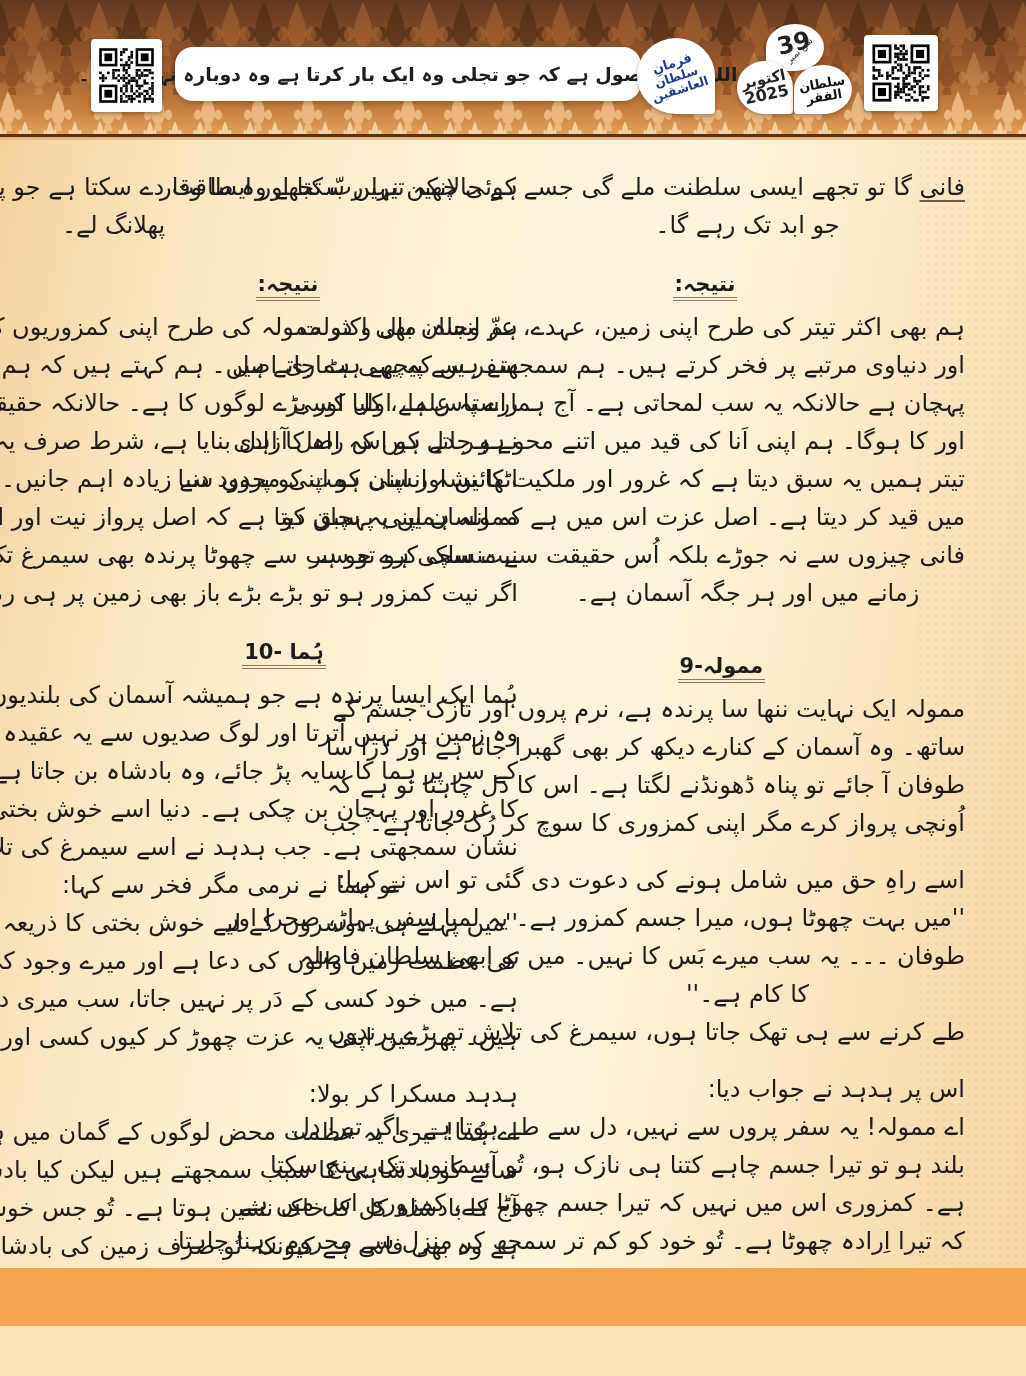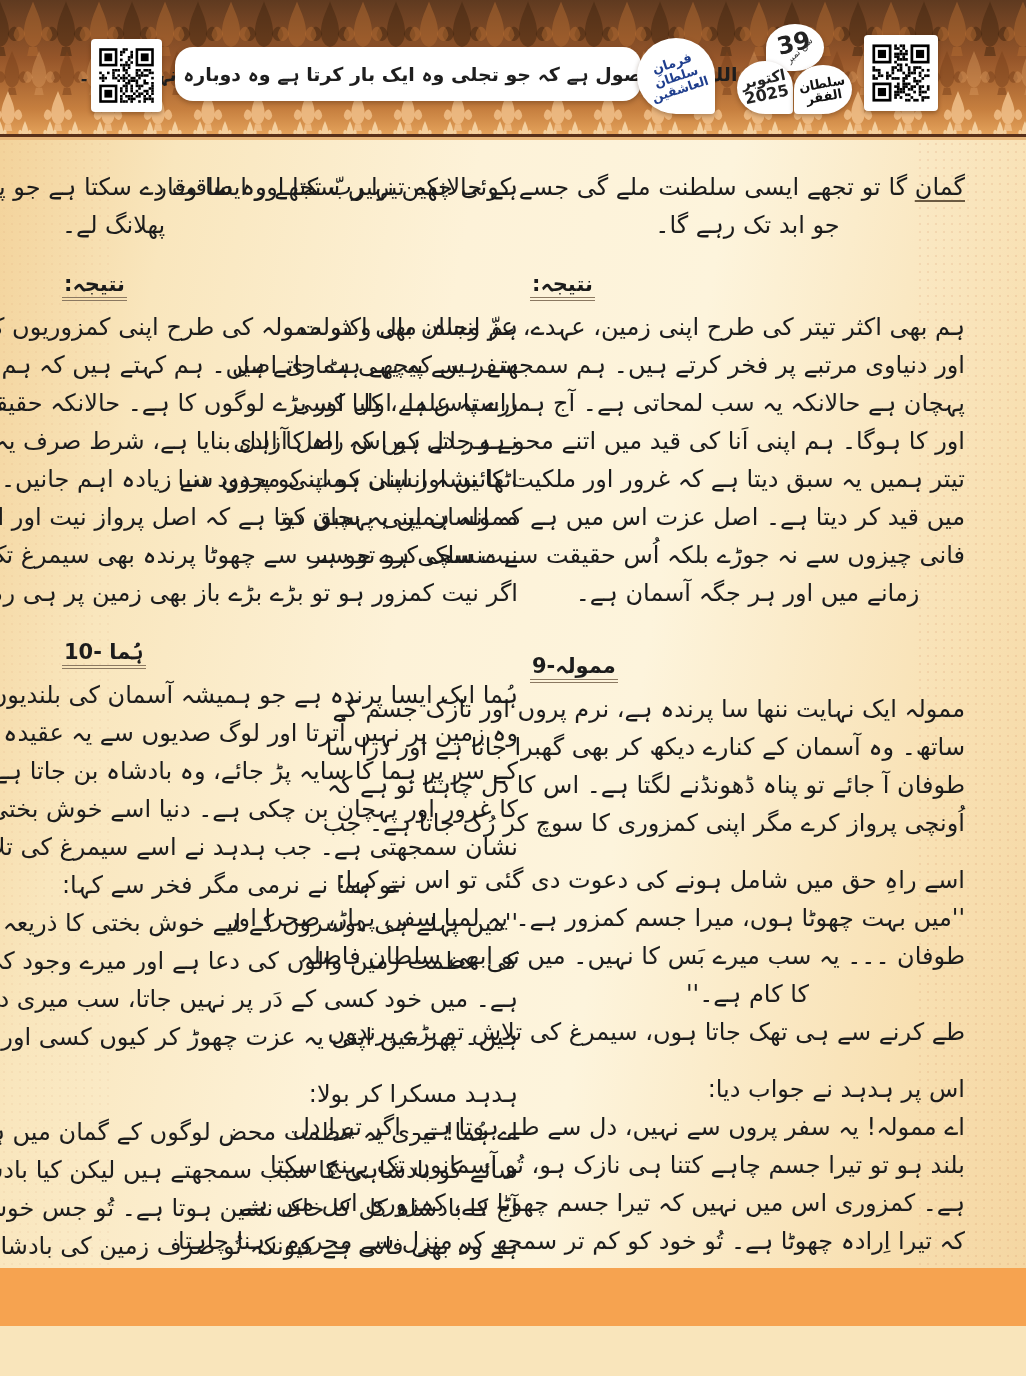--- a/index.html
+++ b/index.html
@@ -44,21 +44,21 @@
   
   .col{position:absolute;top:168px;direction:rtl;color:#1c1c1c;overflow:visible;}
   .col-right{right:61px;width:435px;}
   .col-left{left:62px;width:456px;}
   .ln{font-size:24px;line-height:38px;height:38px;white-space:nowrap;direction:rtl;}
   .ln-j{text-align:justify;text-align-last:justify;-moz-text-align-last:justify;}
   .ln-r{text-align:right;margin-top:19px;}
   .ln-c{text-align:center;}
   .ln-l{text-align:left;}
   .ln u{text-decoration-color:#6b5a42;text-underline-offset:5px;}
-  .heading{margin-top:22px;margin-bottom:2px;height:40px;line-height:36px;text-align:left;}
+  .heading{margin-top:22px;margin-bottom:2px;height:40px;line-height:36px;text-align:center;}
   .heading .h-text{font-size:21px;font-weight:bold;border-bottom:4px double #8a7861;padding:0 2px 1px 2px;}
 
   .texture{position:absolute;top:140px;bottom:0;width:110px;z-index:0;
         background-image:radial-gradient(rgba(203,122,84,.15) 1px,transparent 1.6px);background-size:8px 8px;}
   .texture.rgt{right:0;} .texture.lft{left:0;opacity:.5;}
 
   
   .footer-band{position:absolute;left:0;top:1268px;width:1026px;height:58px;background:#f6a350;z-index:2;}
   .footer-strip{position:absolute;left:0;top:1326px;width:1026px;height:50px;background:#f9e5bb;z-index:1;}
 </style>
@@ -526,21 +526,21 @@
           <rect x="4" y="18" width="3" height="3" fill="#000"></rect>
         </svg>
     </div>
   </div>
 
   <div class="texture rgt"></div>
   <div class="texture lft"></div>
 
   <div class="col col-right">
       <div>
-        <div class="ln ln-j"><u>گمان</u> گا تو تجھے ایسی سلطنت ملے گی جسے کوئی چھین نہیں سکتا اور ایسا وقار</div>
+        <div class="ln ln-j"><u>فانی</u> گا تو تجھے ایسی سلطنت ملے گی جسے کوئی چھین نہیں سکتا اور ایسا وقار</div>
         <div class="ln ln-c">جو ابد تک رہے گا۔</div>
       </div>
       <div class="heading" style="padding-right: 85px;"><span class="h-text">نتیجہ:</span></div>
       <div>
         <div class="ln ln-j">ہم بھی اکثر تیتر کی طرح اپنی زمین، عہدے، عزّ وجاہ، مال و دولت</div>
         <div class="ln ln-j">اور دنیاوی مرتبے پر فخر کرتے ہیں۔ ہم سمجھتے ہیں کہ یہی ہماری اصل</div>
         <div class="ln ln-j">پہچان ہے حالانکہ یہ سب لمحاتی ہے۔ آج ہمارے پاس ہے، کل کسی</div>
         <div class="ln ln-j">اور کا ہوگا۔ ہم اپنی اَنا کی قید میں اتنے محو ہو جاتے ہیں کہ اصل آزادی</div>
       </div>
       <div>

